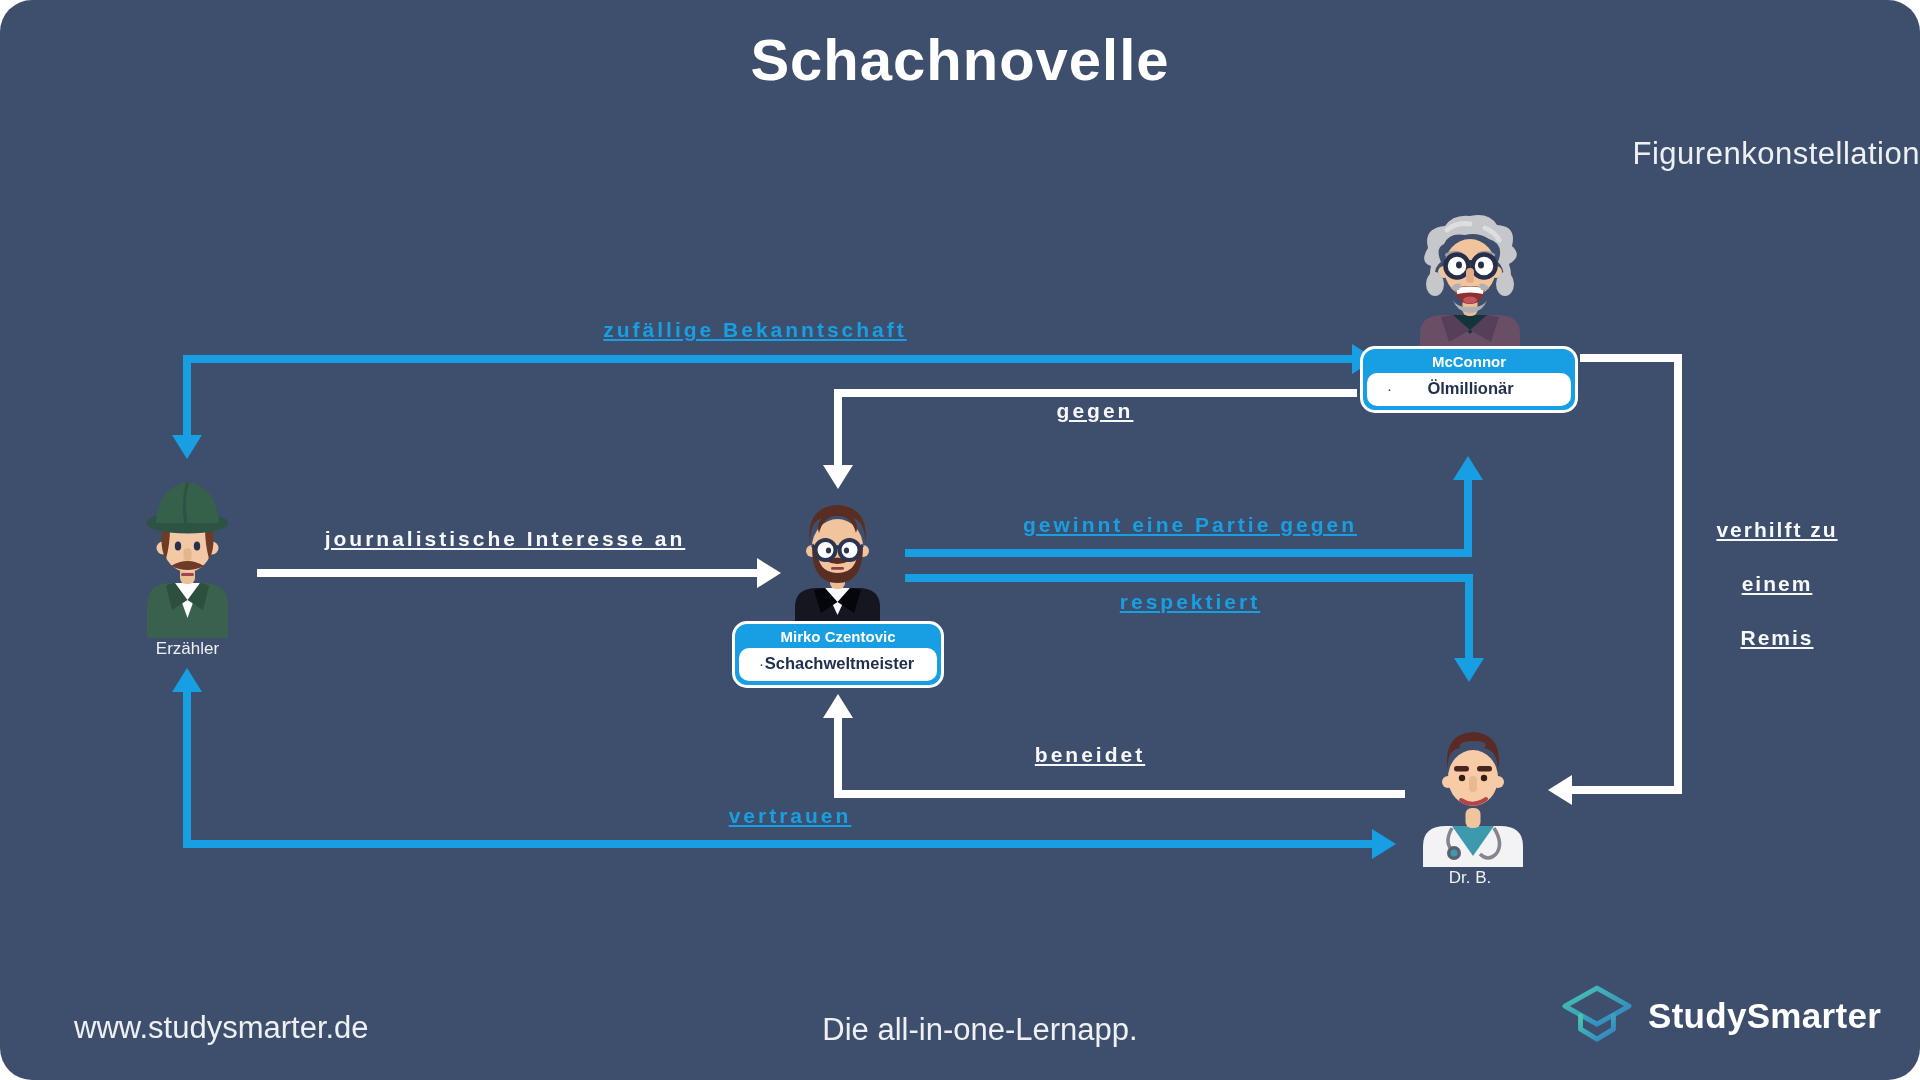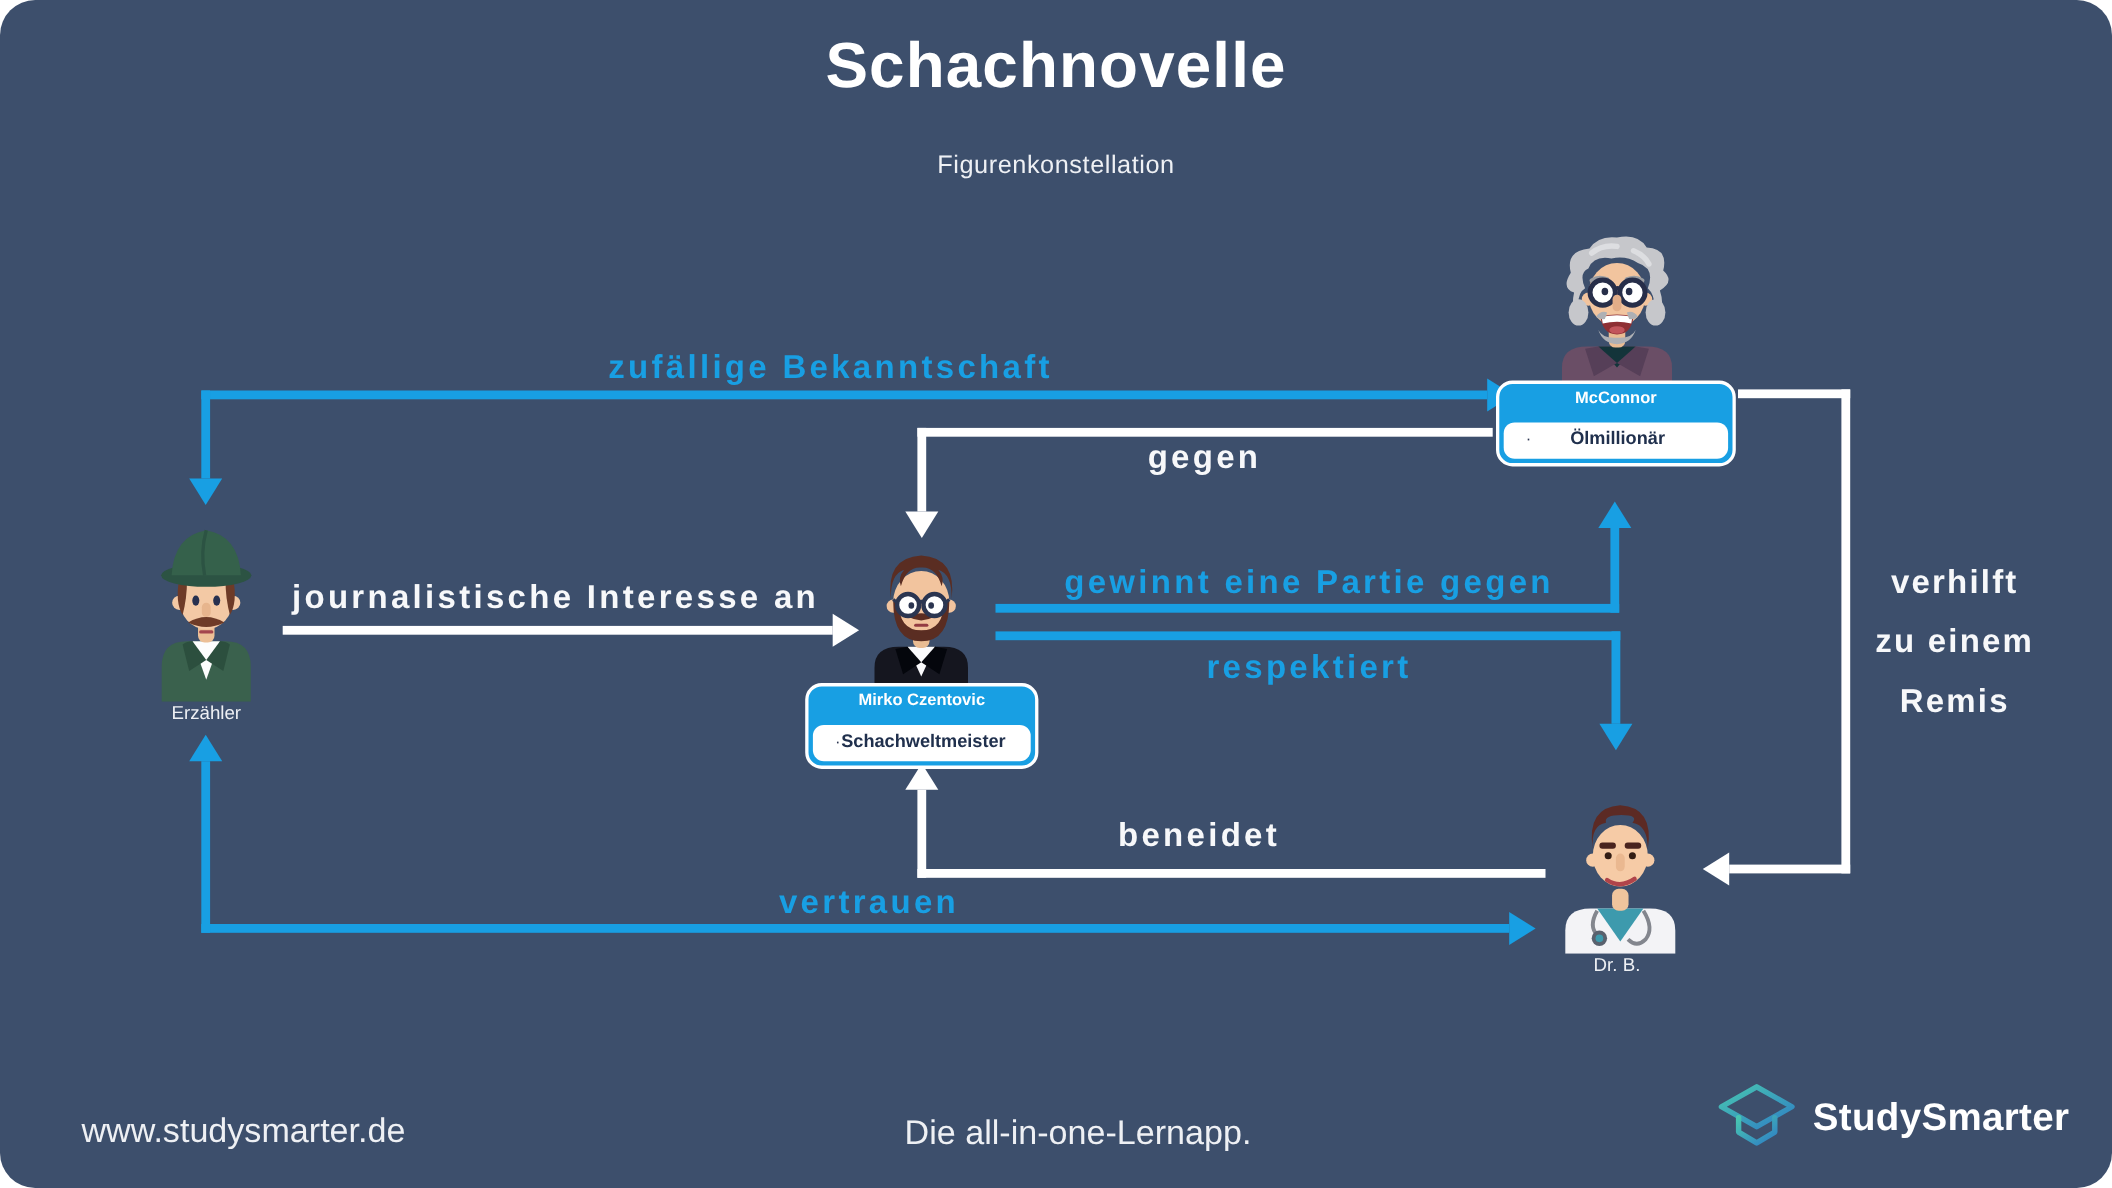--- a/index.html
+++ b/index.html
@@ -12,43 +12,43 @@
   .canvas{
     position:relative;width:1920px;height:1080px;background:var(--bg);
     border-radius:32px;overflow:hidden;
     font-family:"Liberation Sans", sans-serif;
   }
   .title{
     position:absolute;left:0;right:0;top:26px;text-align:center;
     color:#ffffff;font-size:58px;font-weight:900;letter-spacing:1px;
   }
   .subtitle{
-    position:absolute;left:0;right:0;top:136px;text-align:center;
-    color:#eef0f4;font-size:23px;font-weight:300;letter-spacing:0.5px;
+    position:absolute;left:0;right:0;top:136px;text-align:right;
+    color:#eef0f4;font-size:31px;font-weight:300;letter-spacing:0.5px;
   }
   .ln{position:absolute;}
   .ln.blue{background:var(--blue);}
   .ln.white{background:#ffffff;}
   .ah{position:absolute;width:0;height:0;}
   .rel-label{
-    position:absolute;text-align:center;font-weight:700;letter-spacing:3px;font-size:30px;
+    position:absolute;text-align:center;font-weight:700;letter-spacing:3px;font-size:21px;text-decoration:underline;
   }
   .rel-label.blue{color:var(--blue);}
   .rel-label.white{color:var(--white);}
   .avatar{position:absolute;}
   .avatar svg{display:block;width:100%;height:100%;}
   .name-label{
     position:absolute;text-align:center;color:#eef0f4;font-size:17px;font-weight:400;
   }
   .card{
     position:absolute;background:var(--blue);border:3px solid #ffffff;border-radius:15px;
     box-sizing:border-box;z-index:6;
   }
   .card-header{
-    color:#ffffff;font-size:15px;font-weight:700;text-align:center;padding:4px 0 14px;
+    color:#ffffff;font-size:15px;font-weight:700;text-align:center;padding:4px 0 3px;
   }
   .card-body{
     background:#ffffff;border-radius:10px;margin:0 4px 4px;padding:6px 8px 8px;
     display:flex;align-items:center;
   }
   .card-bullet{color:#2b3550;font-size:15px;margin:0 0 0 12px;line-height:1;}
   .card-role{flex:1;text-align:center;color:var(--card-text);font-size:16.5px;padding-right:14px;font-weight:bold;}
   .footer-left{position:absolute;left:74px;top:1010px;color:#eef0f4;font-size:31px;font-weight:400;}
   .footer-center{position:absolute;left:0;right:0;top:1012px;text-align:center;color:#eef0f4;font-size:31px;font-weight:400;margin-left:40px;}
   .brand{position:absolute;left:1560px;top:982px;display:flex;align-items:center;}

